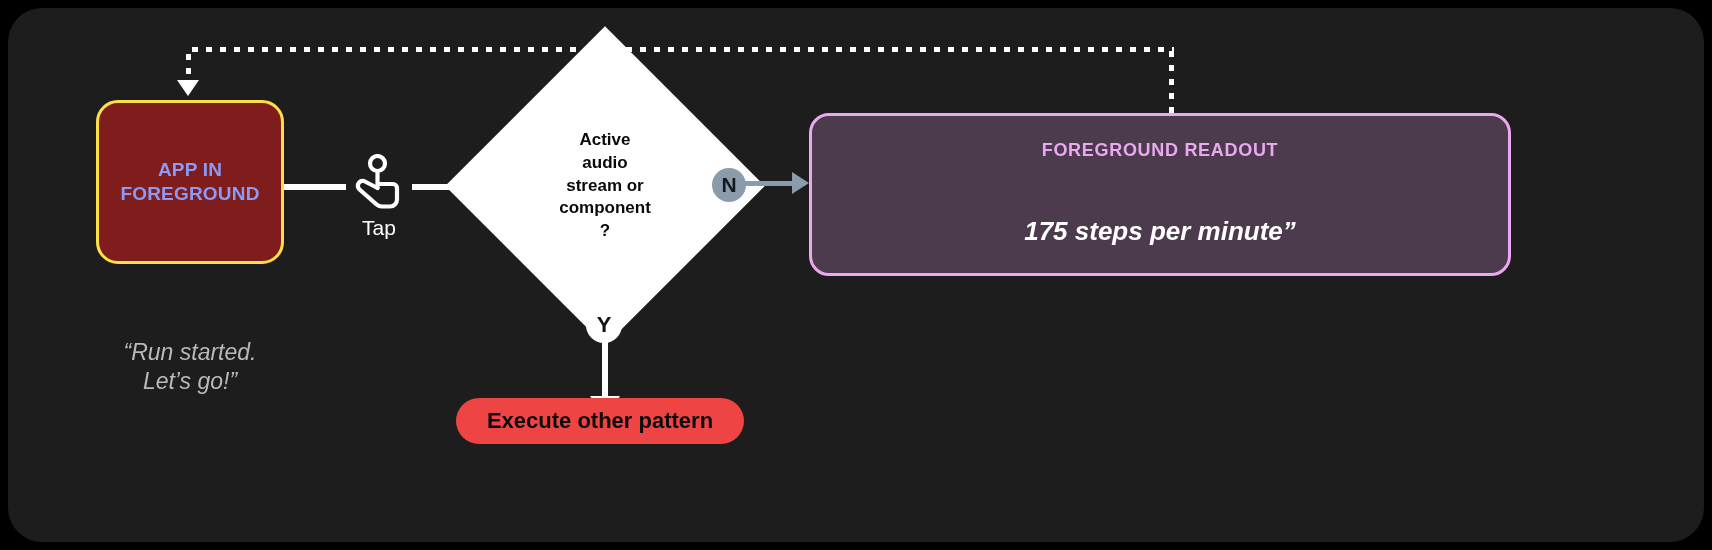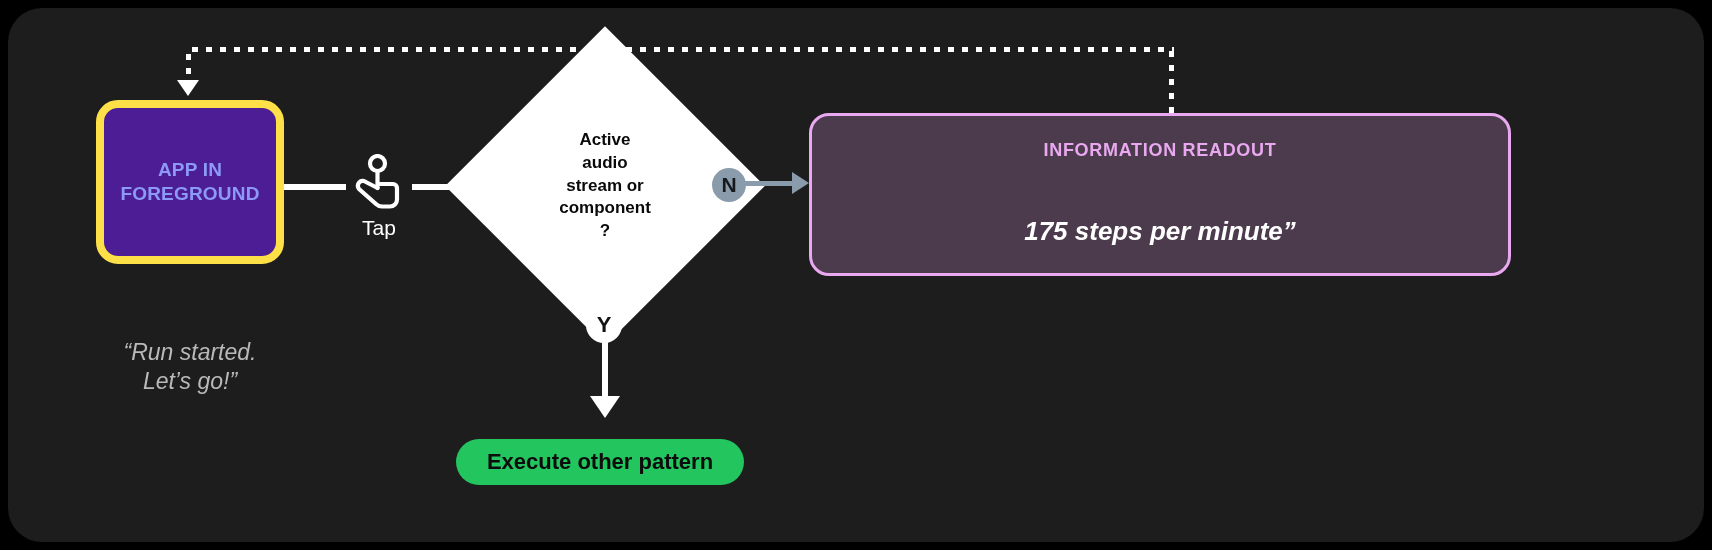--- a/index.html
+++ b/index.html
@@ -16,22 +16,22 @@
     background: #1d1d1d;
     border-radius: 34px;
     overflow: hidden;
   }
   .abs { position: absolute; }
 
   
   #app-box {
     left: 88px; top: 92px;
     width: 188px; height: 164px;
-    background: #4c1d95;
-    border: 8px solid #fde047;
+    background: #7f1d1d;
+    border: 3px solid #fde047;
     border-radius: 22px;
     display: flex; align-items: center; justify-content: center;
   }
   #app-box .label {
     color: #8c99f7;
     font-size: 19px;
     font-weight: bold;
     line-height: 1.28;
     text-align: center;
     letter-spacing: .2px;
@@ -147,23 +147,23 @@
   #arrow-y {
     left: 582px; top: 388px;
     width: 0; height: 0;
     border-left: 15px solid transparent;
     border-right: 15px solid transparent;
     border-top: 22px solid #ffffff;
   }
 
   
   #execute-pill {
-    left: 448px; top: 431px;
+    left: 448px; top: 390px;
     width: 288px; height: 46px;
-    background: #22c55e;
+    background: #ef4444;
     border-radius: 23px;
     display: flex; align-items: center; justify-content: center;
     color: #0c0c0c;
     font-size: 22px;
     font-weight: bold;
   }
 
   
   .dot-h {
     height: 5px;
@@ -234,21 +234,21 @@
         <span>?</span>
       </div>
     </div>
   </div>
 
   <div class="abs" id="n-badge">N</div>
   <div class="abs" id="line-n"></div>
   <div class="abs" id="arrow-n"></div>
 
   <div class="abs" id="readout">
-    <div id="readout-title">INFORMATION READOUT</div>
+    <div id="readout-title">FOREGROUND READOUT</div>
     <div id="readout-body">
       <br>
       <span>175 steps per minute”</span>
     </div>
   </div>
 
   <div class="abs" id="line-y-top"></div>
   <div class="abs" id="y-badge">Y</div>
   <div class="abs" id="line-y-bottom"></div>
   <div class="abs" id="arrow-y"></div>

